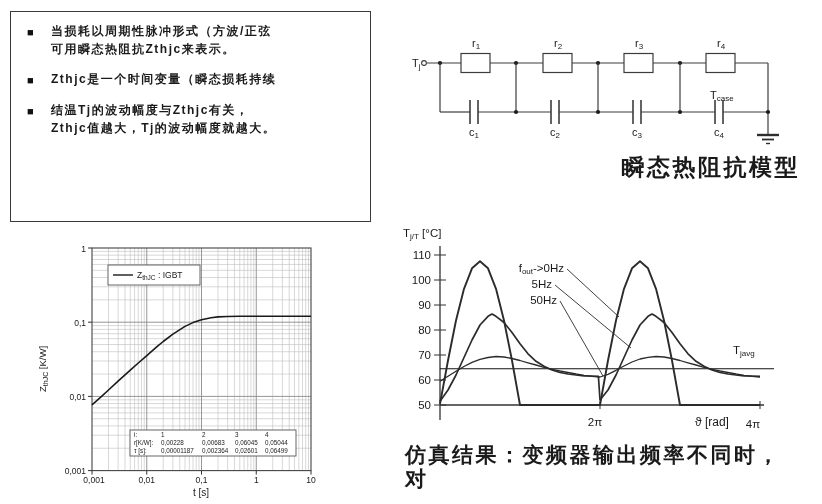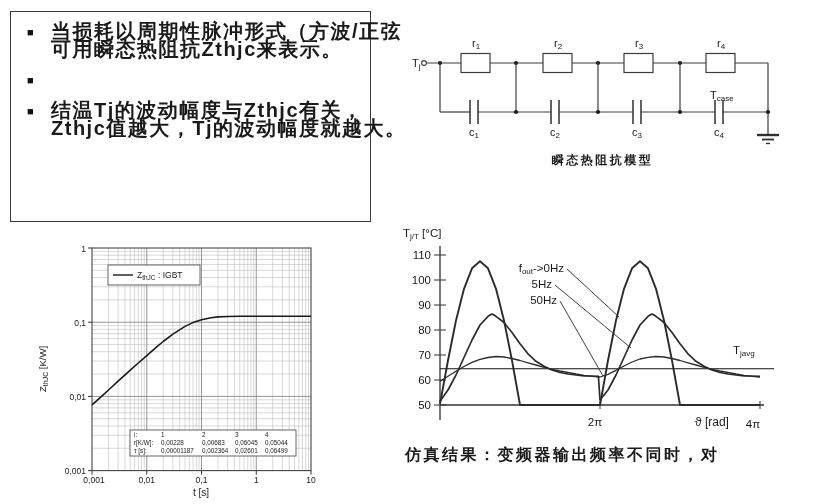--- a/index.html
+++ b/index.html
@@ -4,26 +4,26 @@
 <style>
   html,body{margin:0;padding:0;background:#fff;}
   #stage{position:relative;width:822px;height:504px;background:#fff;overflow:hidden;
          font-family:"Liberation Sans",sans-serif;color:#1a1a1a;}
   
   .info-box{position:absolute;left:10px;top:11px;width:361px;height:211px;
             border:1.4px solid #3a3a3a;box-sizing:border-box;padding:11px 6px 6px 16px;}
   .bullet{display:flex;margin-bottom:13px;}
   .bullet:last-child{margin-bottom:0;}
   .bullet-glyph{flex:0 0 24px;font-size:11px;line-height:17px;margin-top:1px;color:#111;}
-  .bullet-lines{font-size:20px;font-weight:700;line-height:17.6px;letter-spacing:1.5px;white-space:nowrap;}
+  .bullet-lines{font-size:12px;font-weight:700;line-height:17.6px;letter-spacing:1.5px;white-space:nowrap;}
   
-  .circuit-caption{position:absolute;left:405px;top:152px;width:395px;text-align:center;
-                   font-size:12px;font-weight:700;letter-spacing:2.5px;}
+  .circuit-caption{position:absolute;left:405px;top:152px;width:395px;text-align:right;
+                   font-size:23px;font-weight:700;letter-spacing:2.5px;}
   .sim-caption{position:absolute;left:405px;top:443px;width:390px;
-               font-size:16px;font-weight:700;letter-spacing:2.5px;line-height:24px;}
+               font-size:21px;font-weight:700;letter-spacing:2.5px;line-height:24px;}
   
   svg{position:absolute;overflow:visible;}
   text{font-family:"Liberation Sans",sans-serif;fill:#1a1a1a;}
   .sub{font-size:8px;}
   .wire{stroke:#3c3c3c;stroke-width:1.2;fill:none;}
   .rbox{stroke:#3c3c3c;stroke-width:1.2;fill:#fff;}
   .plate{stroke:#3c3c3c;stroke-width:1.6;}
   .dot{fill:#1c1c1c;}
   .clab{font-size:11px;}
   .gminor{stroke:#bdbdbd;stroke-width:0.6;}
@@ -47,20 +47,21 @@
     <div class="bullet">
       <span class="bullet-glyph">■</span>
       <div class="bullet-lines">
         <div>当损耗以周期性脉冲形式（方波/正弦</div>
         <div>可用瞬态热阻抗Zthjc来表示。</div>
       </div>
     </div>
     <div class="bullet">
       <span class="bullet-glyph">■</span>
       <div class="bullet-lines">
+        <div>Zthjc是一个时间变量（瞬态损耗持续</div>
       </div>
     </div>
     <div class="bullet">
       <span class="bullet-glyph">■</span>
       <div class="bullet-lines">
         <div>结温Tj的波动幅度与Zthjc有关，</div>
         <div>Zthjc值越大，Tj的波动幅度就越大。</div>
       </div>
     </div>
   </div>

